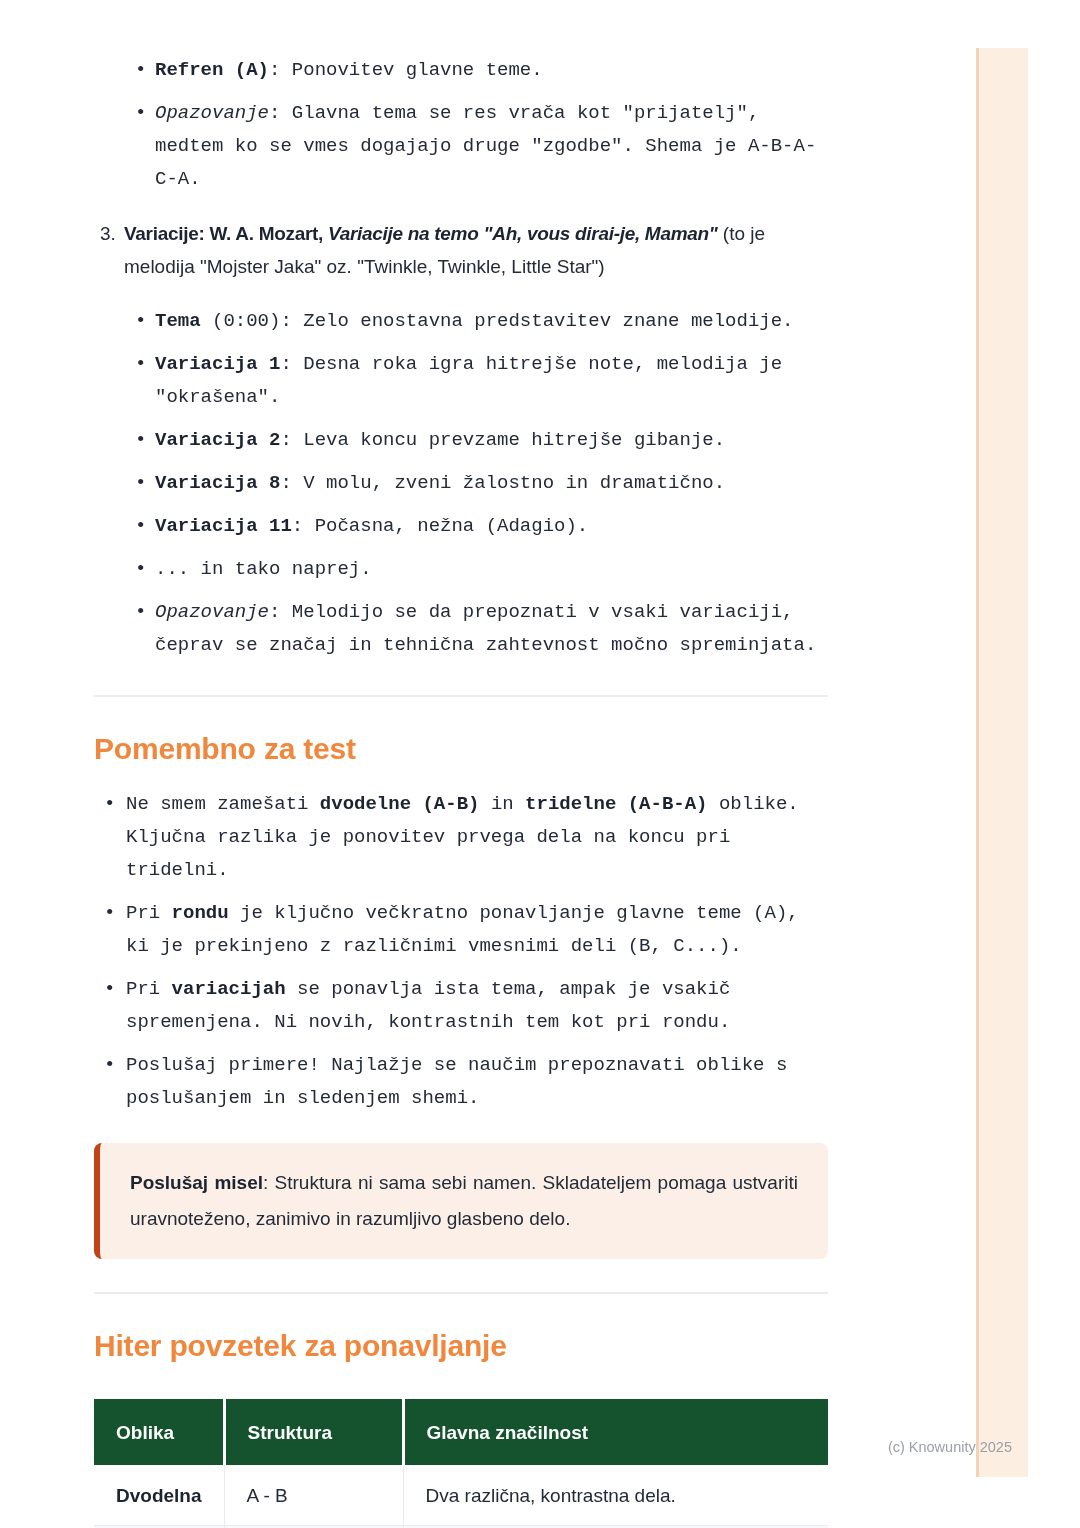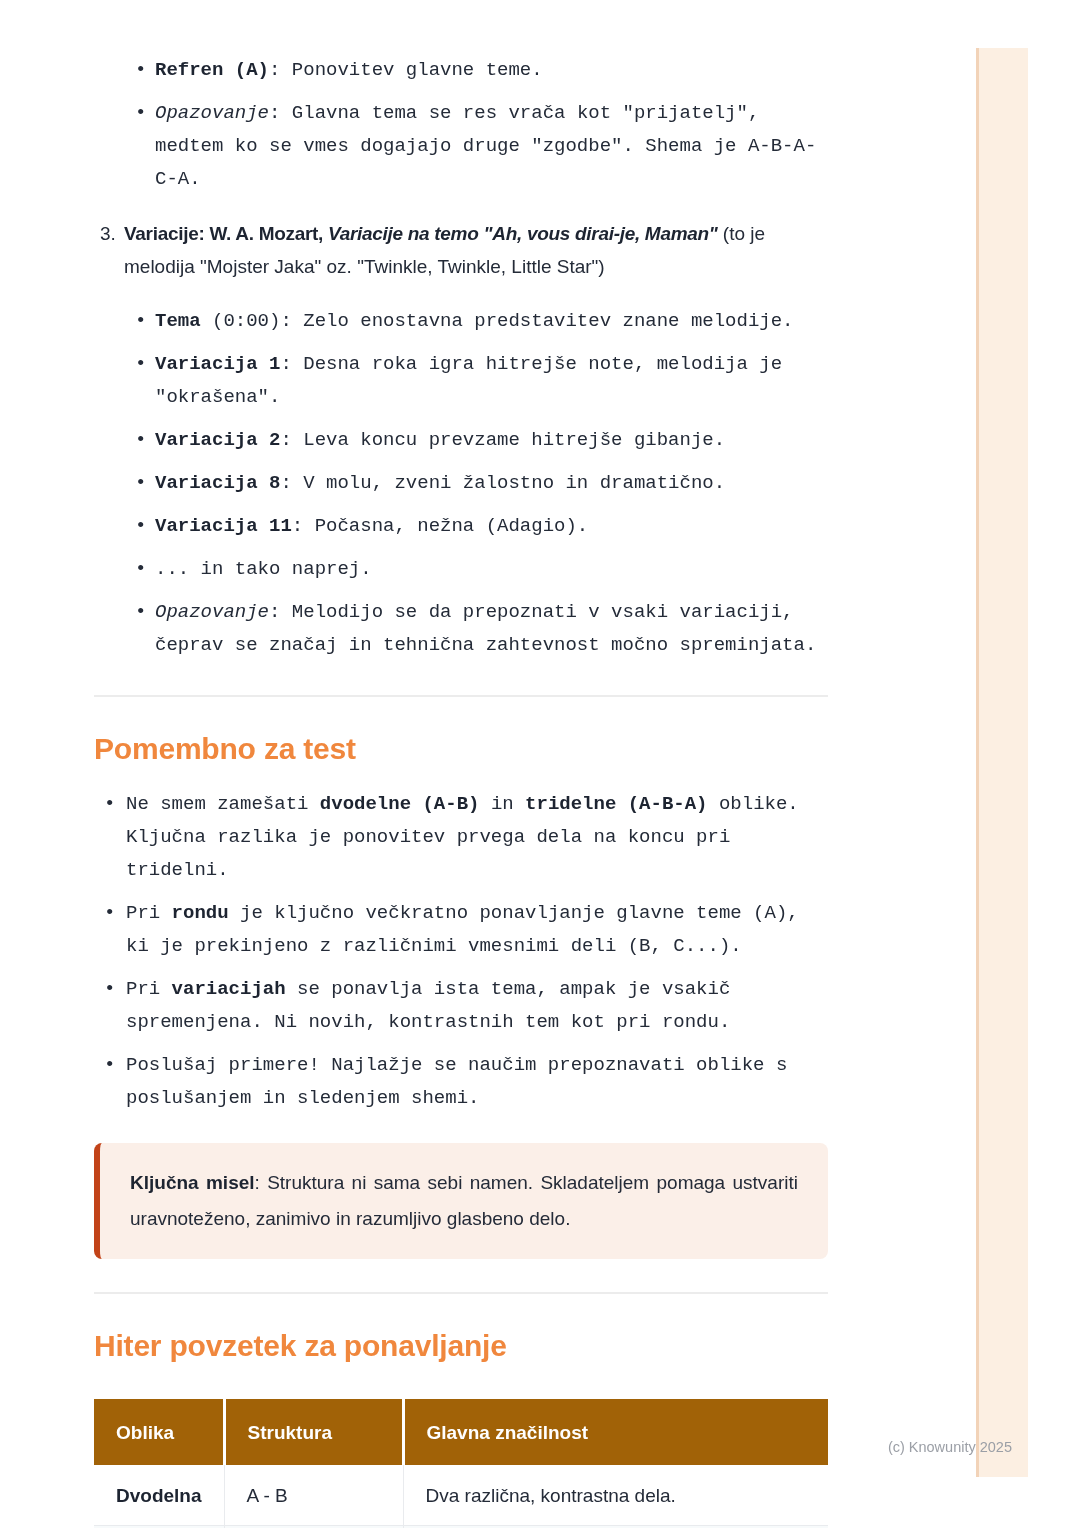--- a/index.html
+++ b/index.html
@@ -39,21 +39,21 @@
     border-radius:8px;padding:22px 30px 22px 30px;box-sizing:border-box;
   }
   .callout p{margin:0;line-height:36px;text-align:justify;}
 
   
   table.summary{margin-top:34px;border-collapse:collapse;width:734px;table-layout:fixed;}
   table.summary col.c1{width:130px;}
   table.summary col.c2{width:179px;}
   table.summary col.c3{width:425px;}
   table.summary th{
-    background:#a16207;color:#ffffff;font-weight:bold;text-align:left;
+    background:#14532d;color:#ffffff;font-weight:bold;text-align:left;
     height:66px;padding:0 0 0 22px;font-size:19px;border-right:3px solid #ffffff;
   }
   table.summary th:last-child{border-right:none;margin-left:17px;}
   table.summary td{
     height:60px;padding:0 0 0 22px;vertical-align:middle;
     border-right:1px solid #e9ebee;border-bottom:1px solid #e9ebee;font-size:19px;
   }
   table.summary td:last-child{border-right:none;}
   table.summary tr.cut td{height:41px;background:#f7fafb;border-bottom:none;}
 
@@ -127,21 +127,21 @@
     <li>
       <span>Pri </span><strong>variacijah</strong><span> se ponavlja ista tema, ampak je vsakič spremenjena. Ni novih, kontrastnih tem kot pri rondu.</span>
     </li>
     <li>
       <span>Poslušaj primere! Najlažje se naučim prepoznavati oblike s poslušanjem in sledenjem shemi.</span>
     </li>
   </ul>
 
   <div class="callout">
     <p>
-      <strong>Ključna misel</strong><span>: Struktura ni sama sebi namen. Skladateljem pomaga ustvariti uravnoteženo, zanimivo in razumljivo glasbeno delo.</span>
+      <strong>Poslušaj misel</strong><span>: Struktura ni sama sebi namen. Skladateljem pomaga ustvariti uravnoteženo, zanimivo in razumljivo glasbeno delo.</span>
     </p>
   </div>
 
   <hr class="divider">
 
   <h2>Hiter povzetek za ponavljanje</h2>
 
   <table class="summary">
     <colgroup>
         <col class="c1">

